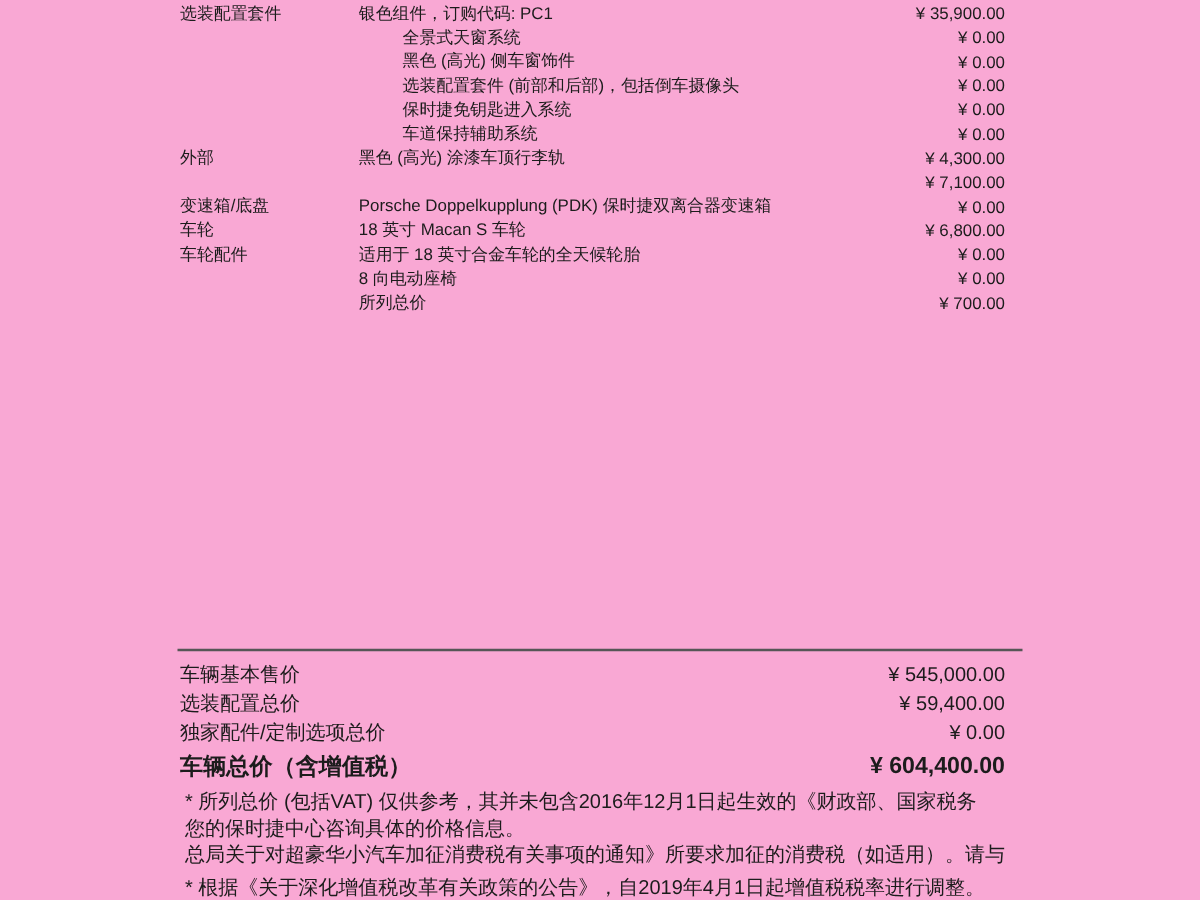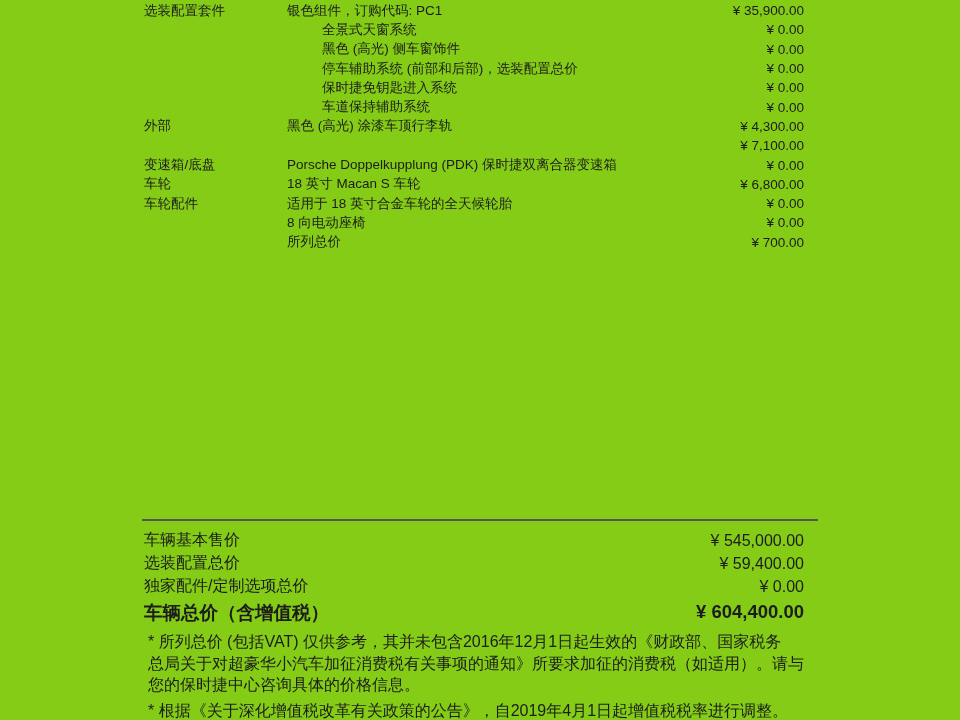--- a/index.html
+++ b/index.html
@@ -9,21 +9,21 @@
   }
   body {
     width: 960px;
     height: 720px;
     overflow: hidden;
   }
   .doc {
     position: relative;
     width: 960px;
     height: 720px;
-    background: #84cc16;
+    background: #f9a8d4;
     color: #1c1c1c;
     font-family: "Liberation Sans", "DejaVu Sans", sans-serif;
     -webkit-font-smoothing: antialiased;
   }
 
   
   .items {
     position: absolute;
     left: 144px;
     top: 1px;
@@ -121,21 +121,21 @@
         <div class="desc indent">全景式天窗系统</div>
         <div class="price">¥ 0.00</div>
       </div>
       <div class="row">
         <div class="cat"></div>
         <div class="desc indent">黑色 (高光) 侧车窗饰件</div>
         <div class="price">¥ 0.00</div>
       </div>
       <div class="row">
         <div class="cat"></div>
-        <div class="desc indent">停车辅助系统 (前部和后部)，选装配置总价</div>
+        <div class="desc indent">选装配置套件 (前部和后部)，包括倒车摄像头</div>
         <div class="price">¥ 0.00</div>
       </div>
       <div class="row">
         <div class="cat"></div>
         <div class="desc indent">保时捷免钥匙进入系统</div>
         <div class="price">¥ 0.00</div>
       </div>
       <div class="row">
         <div class="cat"></div>
         <div class="desc indent">车道保持辅助系统</div>
@@ -194,22 +194,22 @@
       </div>
       <div class="trow grand">
         <div class="tlabel">车辆总价（含增值税）</div>
         <div class="tprice">¥ 604,400.00</div>
       </div>
   </div>
 
   <div class="footnotes">
       <div class="footnote">
         <div class="fn-line">* 所列总价 (包括VAT) 仅供参考，其并未包含2016年12月1日起生效的《财政部、国家税务</div>
+        <div class="fn-line">您的保时捷中心咨询具体的价格信息。</div>
         <div class="fn-line">总局关于对超豪华小汽车加征消费税有关事项的通知》所要求加征的消费税（如适用）。请与</div>
-        <div class="fn-line">您的保时捷中心咨询具体的价格信息。</div>
       </div>
       <div class="footnote">
         <div class="fn-line">* 根据《关于深化增值税改革有关政策的公告》，自2019年4月1日起增值税税率进行调整。</div>
         <div class="fn-line">因此所列的厂商建议零售价将可能进行调整，请您与保时捷授权经销商咨询具体的价格信息。</div>
       </div>
     </div>
 
 </div>
 
 </body></html>

